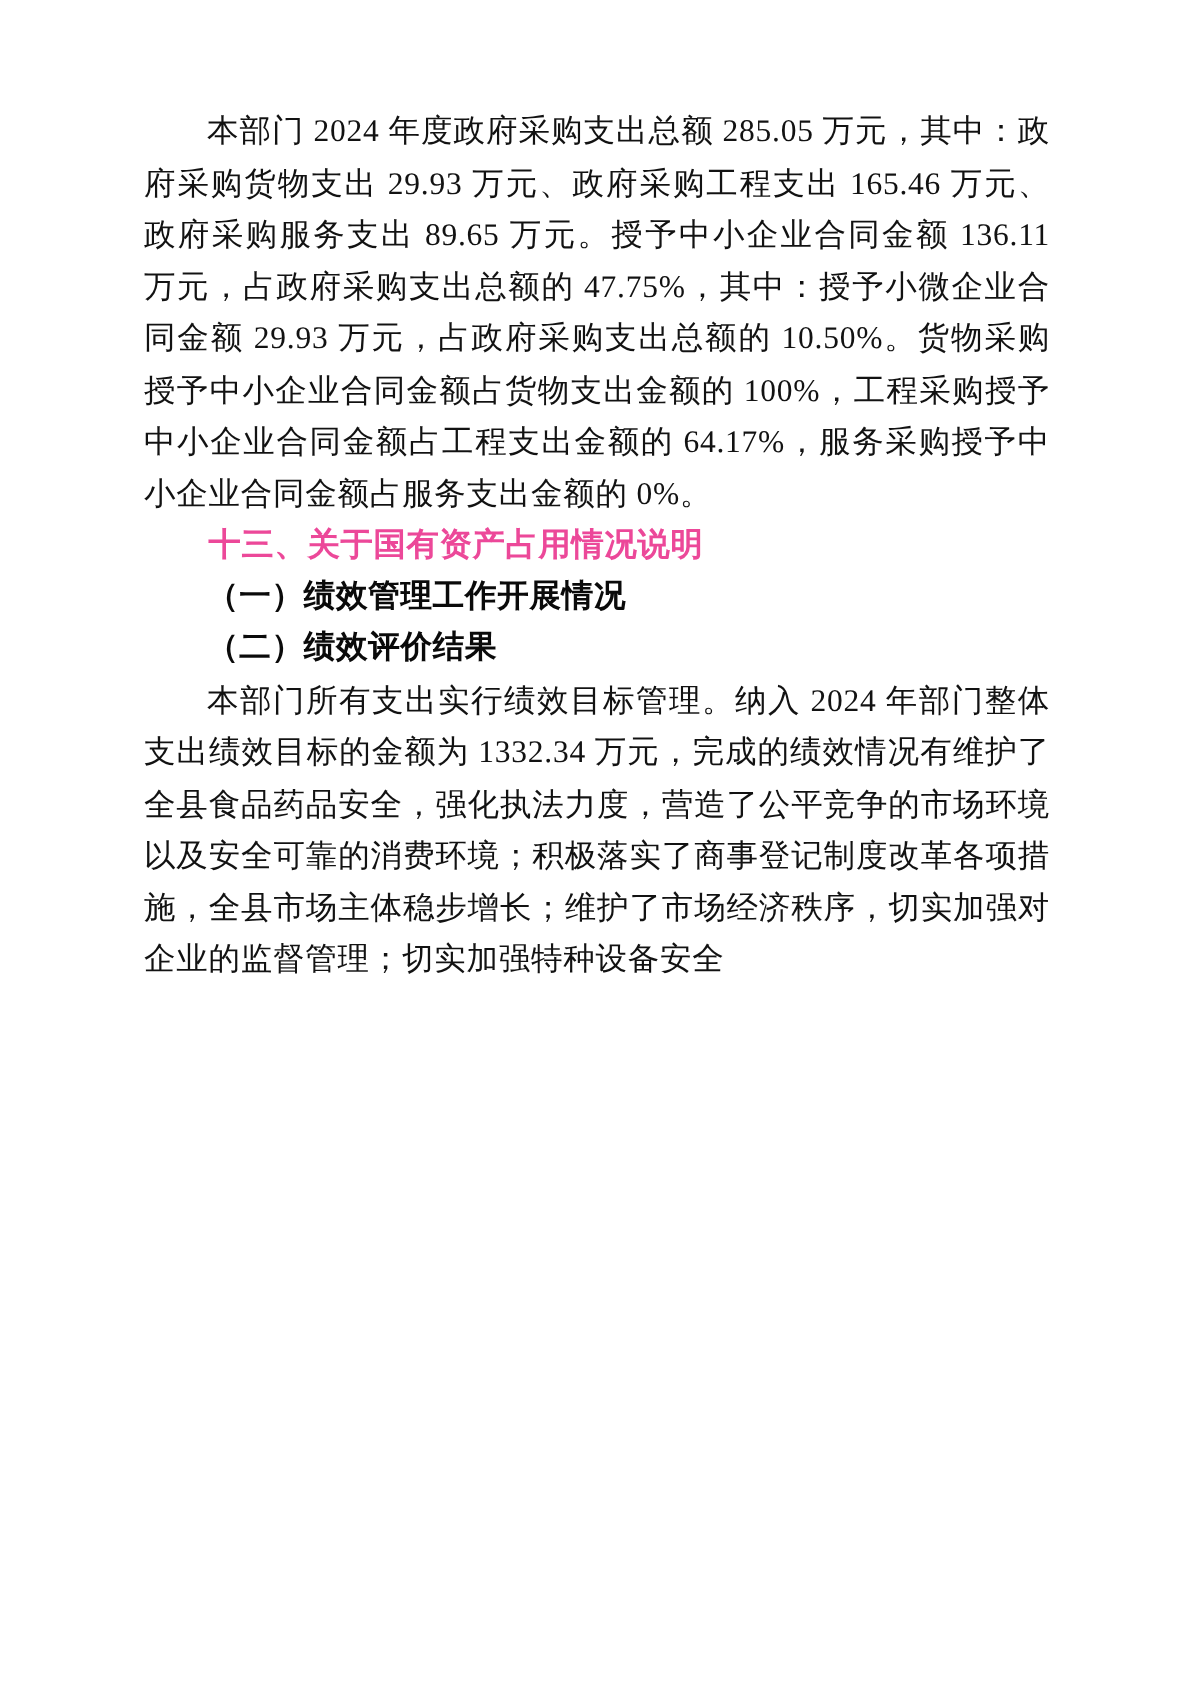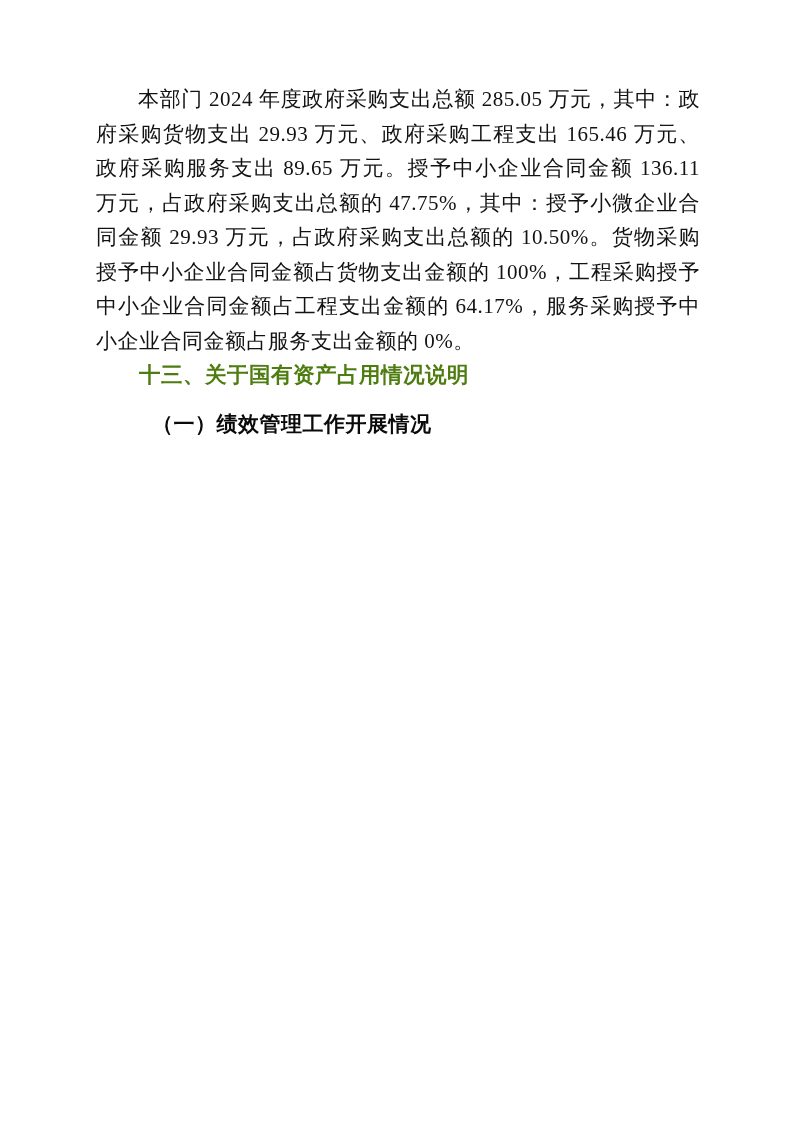--- a/index.html
+++ b/index.html
@@ -10,21 +10,21 @@
   .page {
     position: relative;
     width: 793px;
     height: 1122px;
     background: #ffffff;
     overflow: hidden;
   }
   .content {
     position: absolute;
     left: 96px;
-    top: 82px;
+    top: 70px;
     width: 604px;
     color: #121212;
   }
   .para {
     margin: 0;
     font-family: "Liberation Serif", "DejaVu Serif", serif;
     font-size: 21px;
     line-height: 34.5px;
     text-align: justify;
     text-indent: 2em;
@@ -32,35 +32,37 @@
     word-break: break-all;
   }
   .heading {
     margin: 0;
     font-family: Liberation Serif, serif;
     font-weight: 700;
     font-size: 21.5px;
     line-height: 34.5px;
     text-indent: 2em;
     letter-spacing: 0.5px;
-    color: #4d7c0f;
+    color: #ec4899;
   }
   .subheading {
-    margin: 14px;
+    margin: 0;
     font-family: "Liberation Sans", "DejaVu Sans", sans-serif;
     font-weight: 700;
     font-size: 21px;
     line-height: 34.5px;
     text-indent: 2em;
     letter-spacing: 0.5px;
     color: #0a0a0a;
   }
 </style>
 </head>
 <body>
 
 <div class="page">
   <div class="content">
     <p class="para">本部门 2024 年度政府采购支出总额 285.05 万元，其中：政府采购货物支出 29.93 万元、政府采购工程支出 165.46 万元、政府采购服务支出 89.65 万元。授予中小企业合同金额 136.11 万元，占政府采购支出总额的 47.75%，其中：授予小微企业合同金额 29.93 万元，占政府采购支出总额的 10.50%。货物采购授予中小企业合同金额占货物支出金额的 100%，工程采购授予中小企业合同金额占工程支出金额的 64.17%，服务采购授予中小企业合同金额占服务支出金额的 0%。</p>
     <h2 class="heading">十三、关于国有资产占用情况说明</h2>
     <h3 class="subheading">（一）绩效管理工作开展情况</h3>
+    <h3 class="subheading">（二）绩效评价结果</h3>
+    <p class="para">本部门所有支出实行绩效目标管理。纳入 2024 年部门整体支出绩效目标的金额为 1332.34 万元，完成的绩效情况有维护了全县食品药品安全，强化执法力度，营造了公平竞争的市场环境以及安全可靠的消费环境；积极落实了商事登记制度改革各项措施，全县市场主体稳步增长；维护了市场经济秩序，切实加强对企业的监督管理；切实加强特种设备安全</p>
   </div>
 </div>
 
 </body></html>

